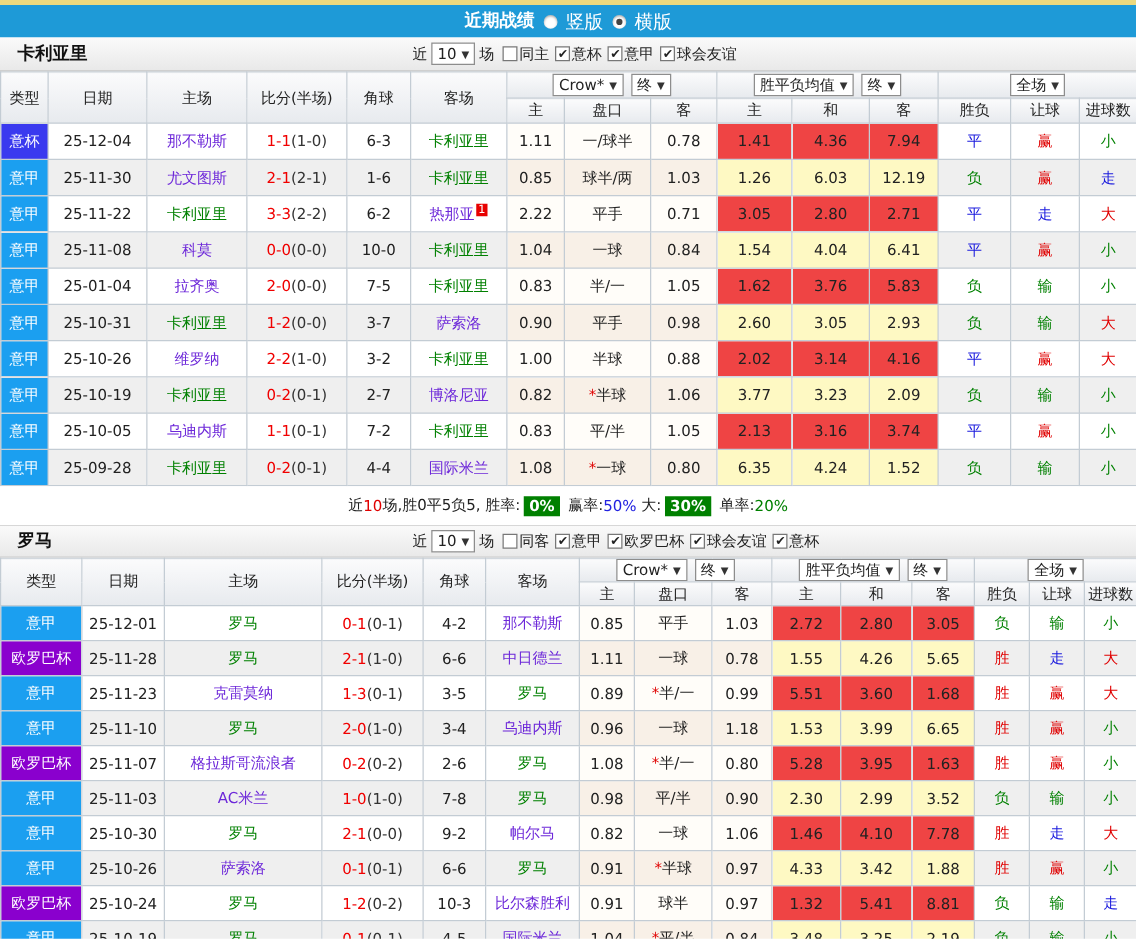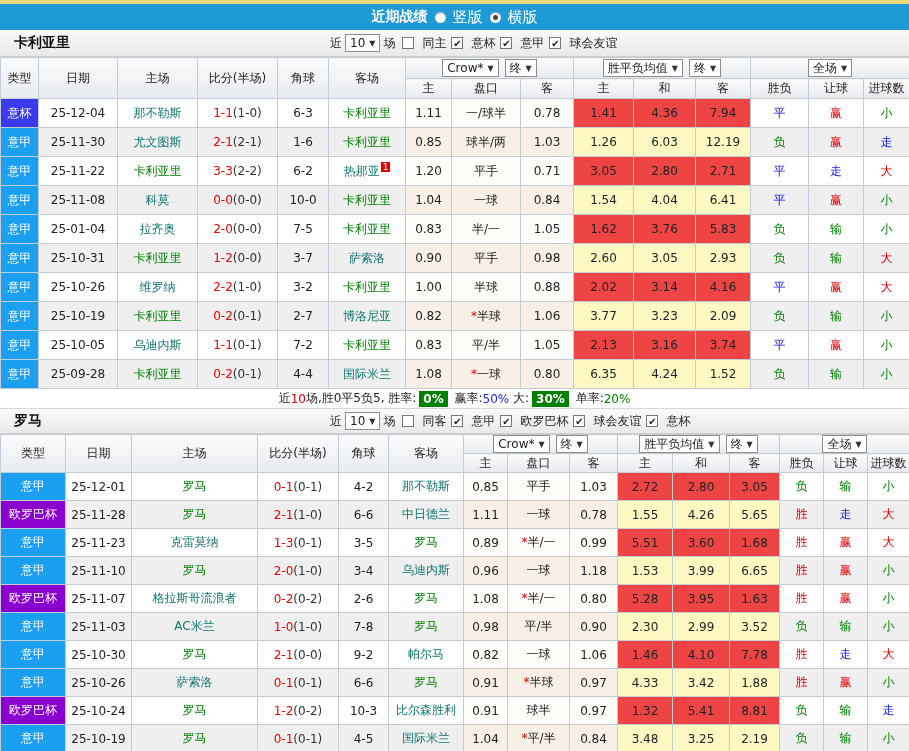--- a/index.html
+++ b/index.html
@@ -13,48 +13,48 @@
 .radio.sel::after{content:"";position:absolute;left:3px;top:3px;width:5px;height:5px;background:#444;border-radius:50%}
 .rlabel{color:#fff;font-size:15px}
 .sechead{position:relative;background:linear-gradient(#fafafa,#e9e9e9);border-bottom:1px solid #cfcfcf;display:flex;align-items:center}
 .sechead.s1{height:27px}.sechead.s2{height:25px}
 .teamname{font-weight:bold;font-size:14px;margin-left:14px;color:#111}
 .filters{position:absolute;left:330px;display:flex;align-items:center;gap:3px;white-space:nowrap}
 .dd{display:inline-flex;align-items:center;gap:4px;border:1px solid #8d8d8d;background:#fff;
   padding:0 4px;height:18px;cursor:pointer;font-size:12px;color:#222}
 .dd .arr{font-size:8px;color:#333}
 .cbs{display:inline-flex;align-items:center;gap:2px;margin-left:4px}
-.cbwrap{display:inline-flex;align-items:center;gap:8px;margin-right:3px;cursor:pointer}
+.cbwrap{display:inline-flex;align-items:center;gap:1px;margin-right:3px;cursor:pointer}
 .cb{display:inline-block;width:12px;height:12px;border:1px solid #777;background:#fff;font-size:10px;
   line-height:11px;text-align:center;color:#222}
 .cb.on::before{content:"\2714"}
 table.match{border-collapse:collapse;table-layout:fixed;width:909px}
 table.match th,table.match td{border:1px solid #C3CCD4;text-align:center;overflow:hidden;white-space:nowrap;padding:0}
 table.match thead th{background:linear-gradient(#fbfbfc,#e7eaee);font-weight:normal;color:#222}
 .t1 thead tr.hr1 th{height:21px}.t1 thead tr.hr2 th{height:20px}
 .t2 thead tr.hr1 th{height:19px}.t2 thead tr.hr2 th{height:19px}
 .t1 tbody td{height:29px}.t2 tbody td{height:28px}
 tr.even td{background:#EFEFEF}
 tr.odd td{background:#FFFFFF}
 td.lt{color:#fff}
 td.lg-blue{background:#1B9FF0 !important}
 td.lg-indigo{background:#3A3AEF !important}
 td.lg-purple{background:#8A00CE !important}
 tr.odd td.hcol{background:#FFFDF9}
 tr.even td.hcol{background:#F8F0E7}
 tr.odd td.mcol{background:#ef4444}
 tr.even td.mcol{background:#fef9c3}
 .feat{color:#008000}
-.team{color:#0f766e}
+.team{color:#6d28d9}
 .score-main{color:#F00000}
 .score-half{color:#333}
 .star{color:#E00000}
 .redbadge{background:#E80000;color:#fff;font-size:9px;padding:0 2px;margin-left:1px}
 td.c-red{color:#E00000}td.c-blue{color:#1616DD}td.c-green{color:#008000}
-.summary{height:20px;display:flex;align-items:center;justify-content:center;background:#fff;border-bottom:1px solid #d7d7d7}
+.summary{height:32px;display:flex;align-items:center;justify-content:center;background:#fff;border-bottom:1px solid #d7d7d7}
 .sumline span{vertical-align:middle}
 .sum-black{color:#222}
 .sum-red{color:#E00000}
 .sum-blue{color:#2222E0}
 .sum-green{color:#008000}
 .sum-badge{background:#008000;color:#fff;font-weight:bold;padding:1px 4px;margin:0 3px}
 .ddgroup{display:inline-flex;gap:6px;align-items:flex-end;justify-content:center}
 </style>
 </head>
 <body>
@@ -203,21 +203,21 @@
         <td class="c-red">赢</td>
         <td class="c-blue">走</td>
       </tr>
       <tr class="odd">
         <td class="lt lg-blue">意甲</td>
         <td>25-11-22</td>
         <td><span class="feat">卡利亚里</span></td>
         <td><span class="score-main">3-3</span><span class="score-half">(2-2)</span></td>
         <td>6-2</td>
         <td><span class="team">热那亚</span><sup class="redbadge">1</sup></td>
-        <td class="hcol">1.20</td>
+        <td class="hcol">2.22</td>
         <td class="hcol">平手</td>
         <td class="hcol">0.71</td>
         <td class="mcol">3.05</td>
         <td class="mcol">2.80</td>
         <td class="mcol">2.71</td>
         <td class="c-blue">平</td>
         <td class="c-blue">走</td>
         <td class="c-red">大</td>
       </tr>
       <tr class="even">

